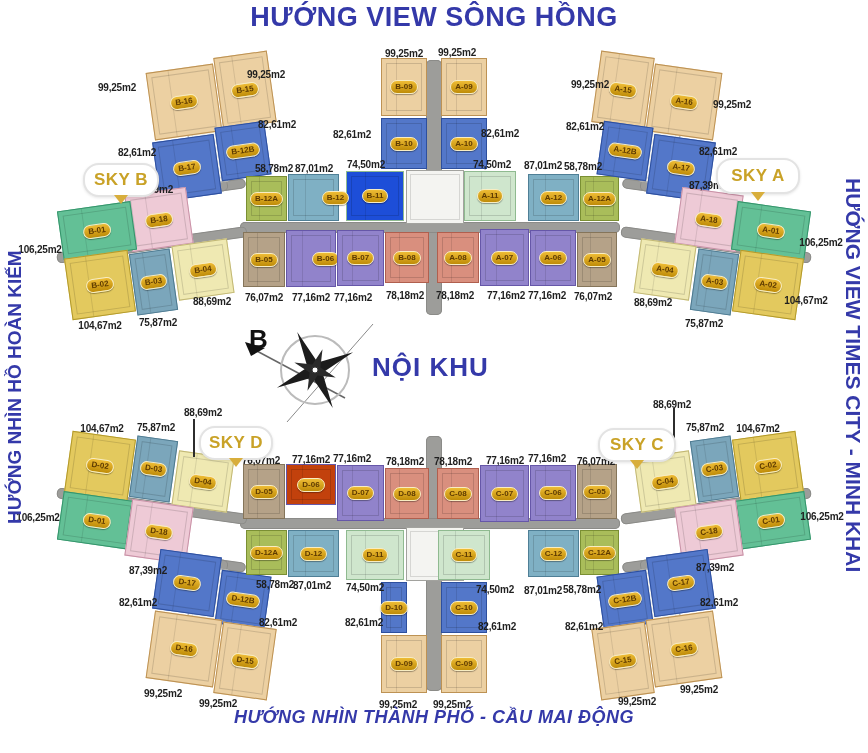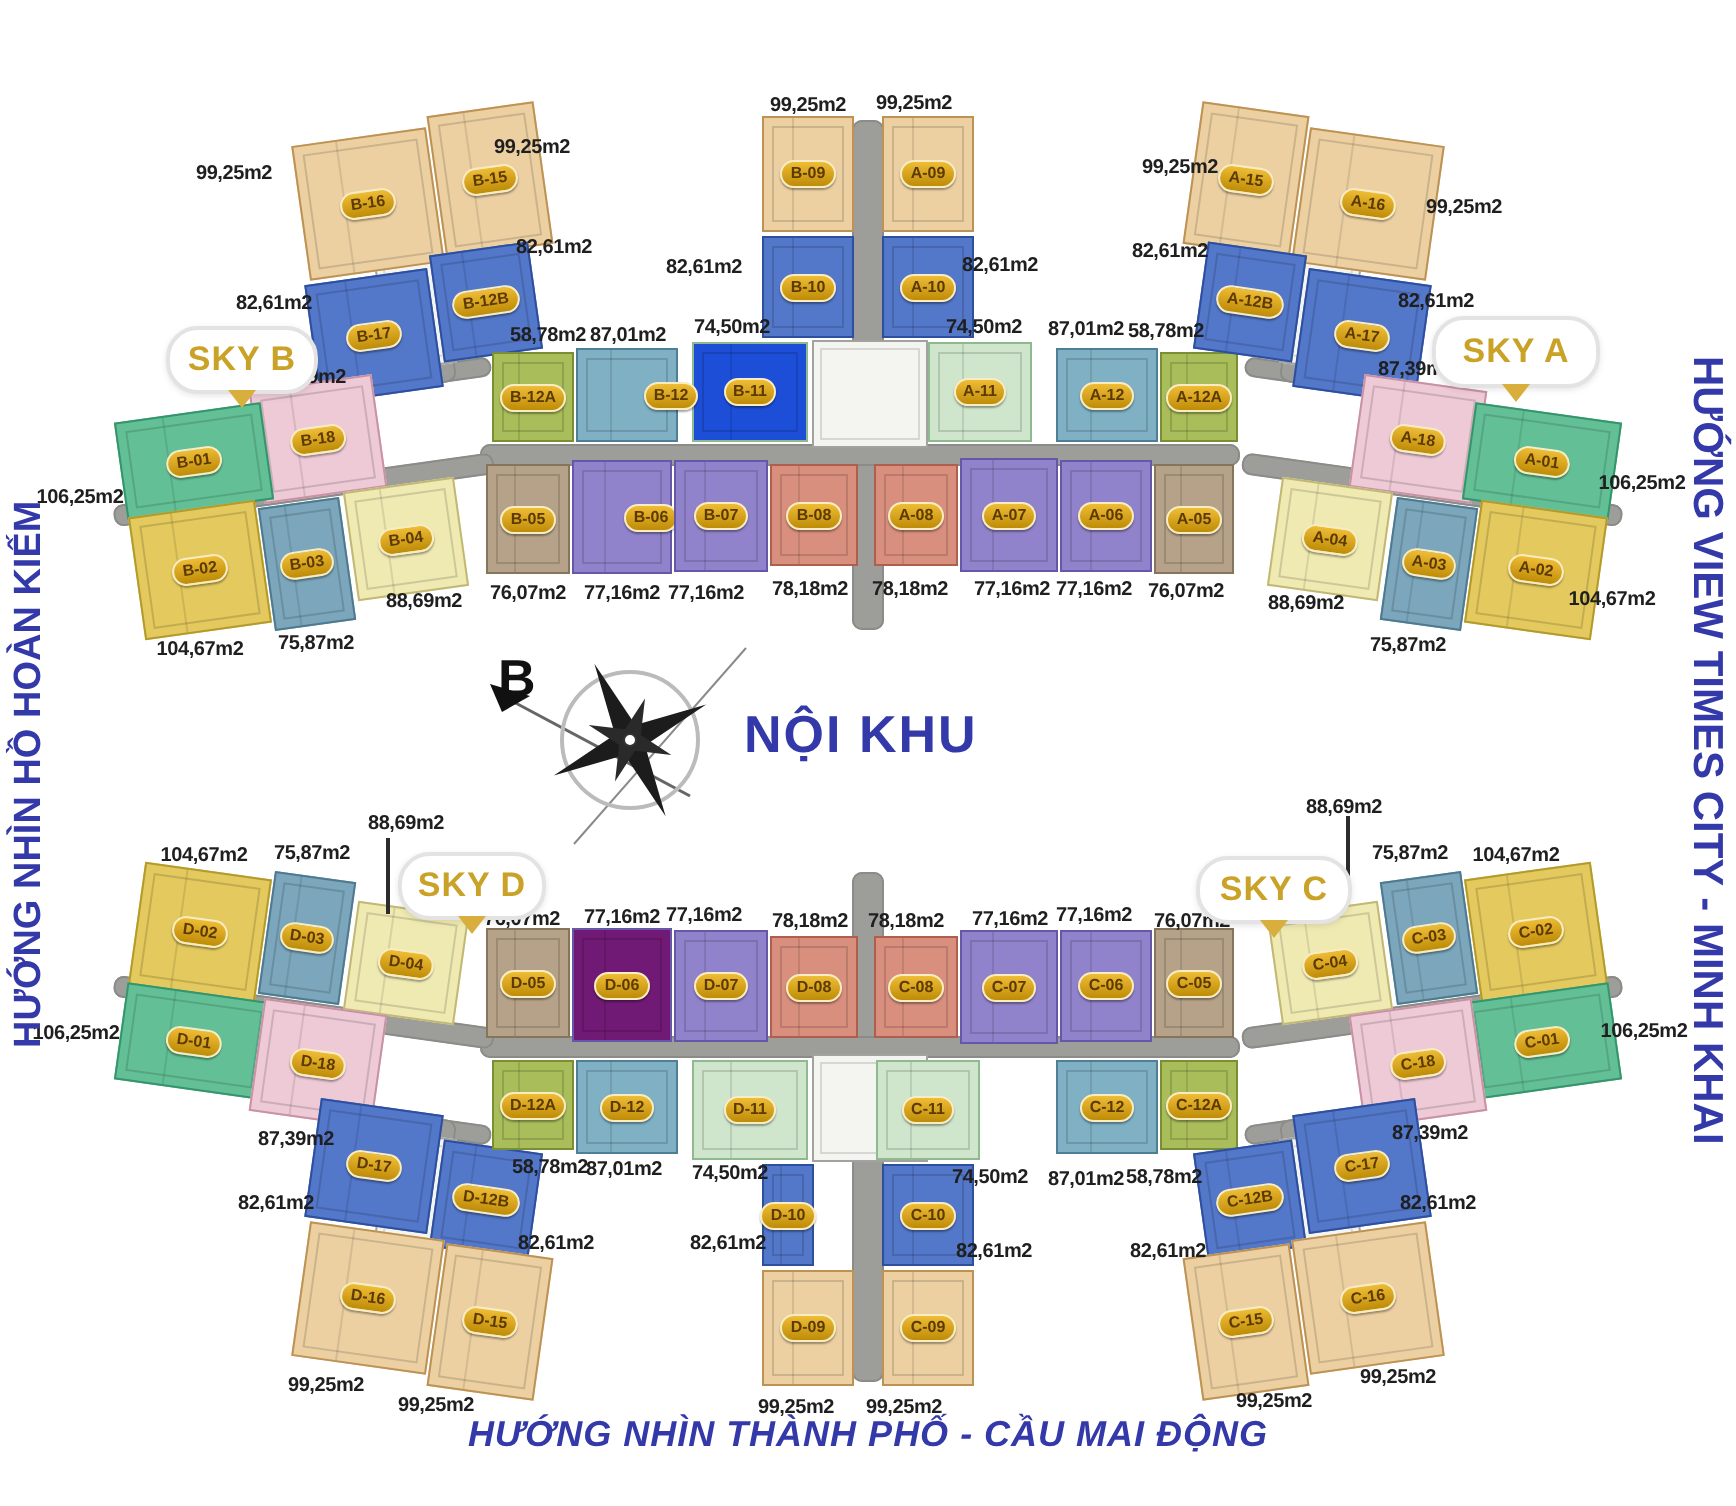--- a/index.html
+++ b/index.html
@@ -29,20 +29,21 @@
           align-items:center;justify-content:center;color:#c9a227;font-weight:bold;font-size:17px;
           letter-spacing:.5px;z-index:7;box-shadow:0 1px 3px rgba(0,0,0,.10);}
   .bubble .tip{position:absolute;top:100%;left:50%;transform:translateX(-50%);width:0;height:0;
                border:7px solid transparent;border-top:9px solid #d8ae3c;}
   .leader{position:absolute;width:2px;background:#2c2c2c;z-index:4;}
 </style>
 </head>
 <body>
 
 <div class="canvas">
+  <div class="title top">HƯỚNG VIEW SÔNG HỒNG</div>
   <div class="title bottom">HƯỚNG NHÌN THÀNH PHỐ - CẦU MAI ĐỘNG</div>
   <div class="title left">HƯỚNG NHÌN HỒ HOÀN KIẾM</div>
   <div class="title right">HƯỚNG VIEW TIMES CITY - MINH KHAI</div>
 
   <svg class="compass" width="190" height="132" viewBox="0 0 190 132">
     <line x1="30" y1="40" x2="120" y2="88" stroke="#666" stroke-width="1.5"></line>
     <line x1="148" y1="14" x2="62" y2="112" stroke="#8a8a8a" stroke-width="1"></line>
     <circle cx="90" cy="60" r="34" fill="none" stroke="#bbbbbb" stroke-width="2"></circle>
     <path d="M128.1,42.2 L97.5,62.7 L107.8,98.1 L87.3,67.5 L51.9,77.8 L82.5,57.3 L72.2,21.9 L92.7,52.5 Z" fill="#1c1c1c"></path>
     <path d="M110.7,67.5 L92.5,65.4 L82.5,80.7 L84.6,62.5 L69.3,52.5 L87.5,54.6 L97.5,39.3 L95.4,57.5 Z" fill="#2a2a2a"></path>
@@ -206,21 +207,21 @@
       </div>
       <div class="unit" style="left: 150px; top: 615px; width: 68px; height: 68px; transform: rotate(8deg); transform-origin: 50% 50%; background: rgb(236, 208, 162); border-color: rgb(189, 146, 84);">
         <span class="pill">D-16</span>
       </div>
       <div class="unit" style="left: 218px; top: 625px; width: 54px; height: 72px; transform: rotate(8deg); transform-origin: 50% 50%; background: rgb(236, 208, 162); border-color: rgb(189, 146, 84);">
         <span class="pill">D-15</span>
       </div>
       <div class="unit" style="left: 243px; top: 464px; width: 42px; height: 55px; background: rgb(181, 162, 136); border-color: rgb(133, 117, 90);">
         <span class="pill">D-05</span>
       </div>
-      <div class="unit" style="left: 286px; top: 464px; width: 50px; height: 57px; background: #701a75; border-color: rgb(102, 87, 168);">
+      <div class="unit" style="left: 286px; top: 464px; width: 50px; height: 41px; background: #c2410c; border-color: rgb(102, 87, 168);">
         <span class="pill">D-06</span>
       </div>
       <div class="unit" style="left: 337px; top: 465px; width: 47px; height: 56px; background: rgb(145, 131, 203); border-color: rgb(102, 87, 168);">
         <span class="pill">D-07</span>
       </div>
       <div class="unit" style="left: 385px; top: 468px; width: 44px; height: 51px; background: rgb(217, 143, 126); border-color: rgb(176, 95, 78);">
         <span class="pill">D-08</span>
       </div>
       <div class="unit" style="left: 437px; top: 468px; width: 42px; height: 51px; background: rgb(217, 143, 126); border-color: rgb(176, 95, 78);">
         <span class="pill">C-08</span>

